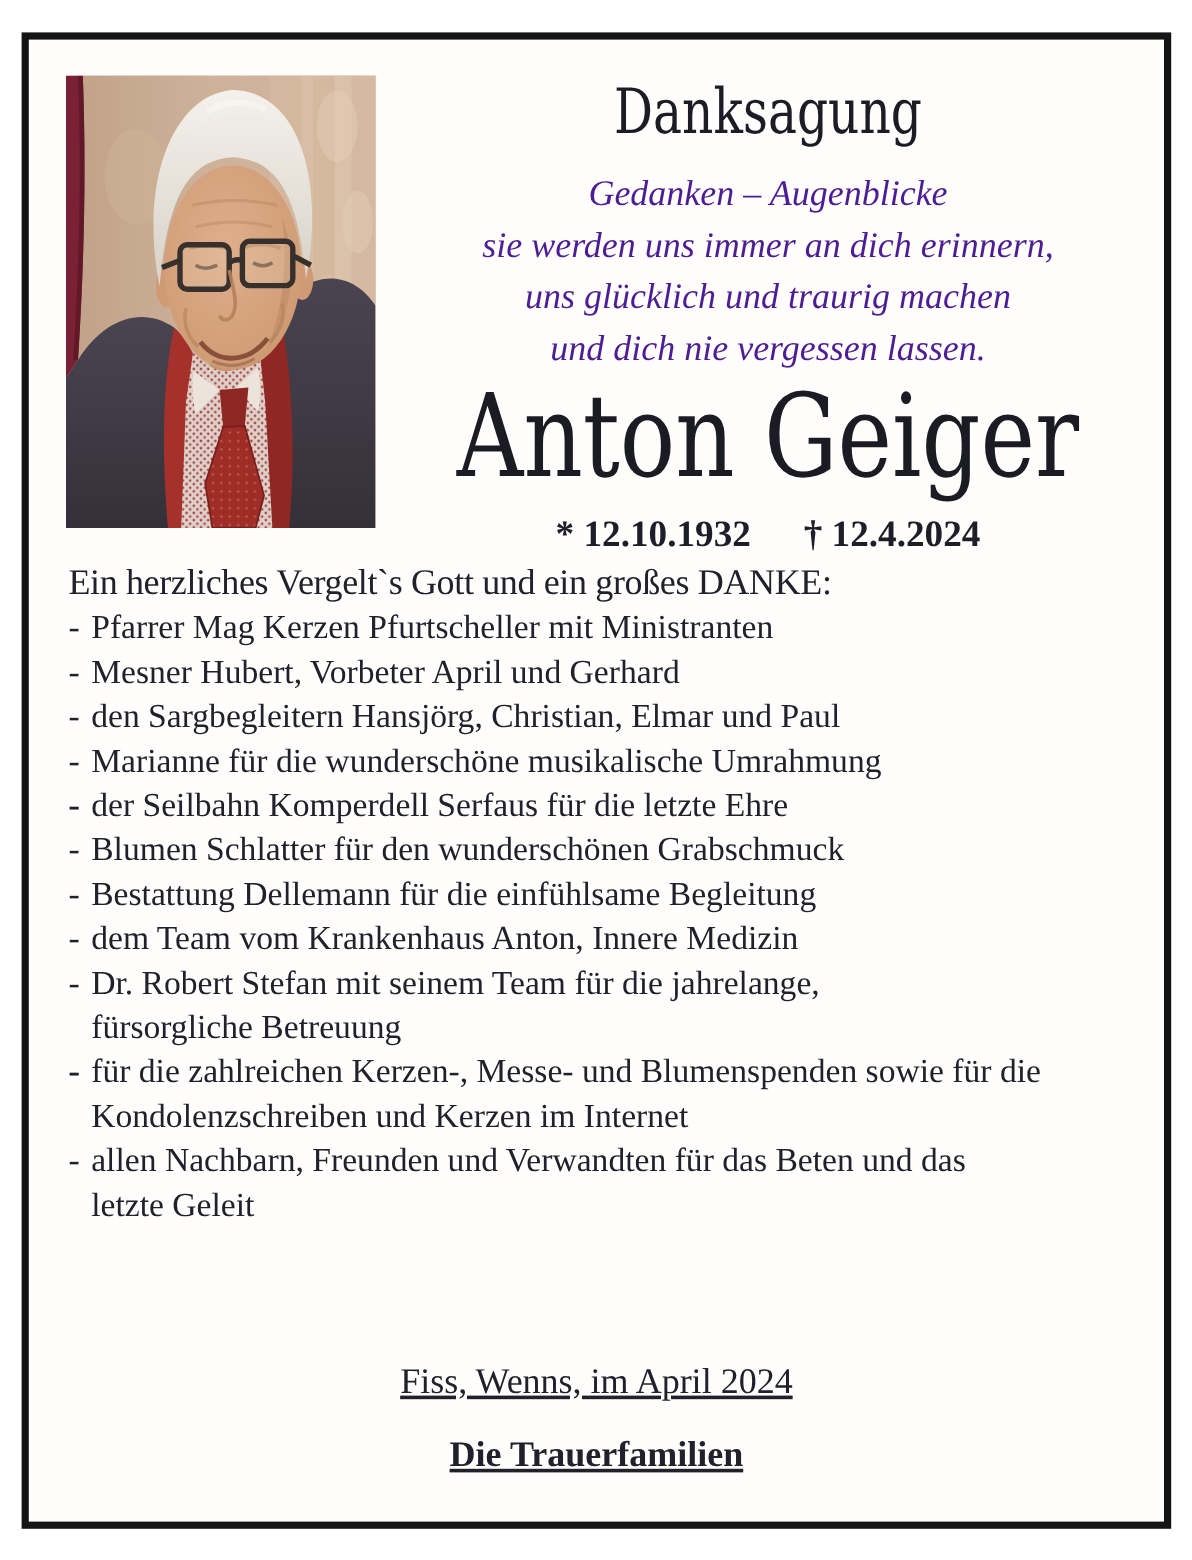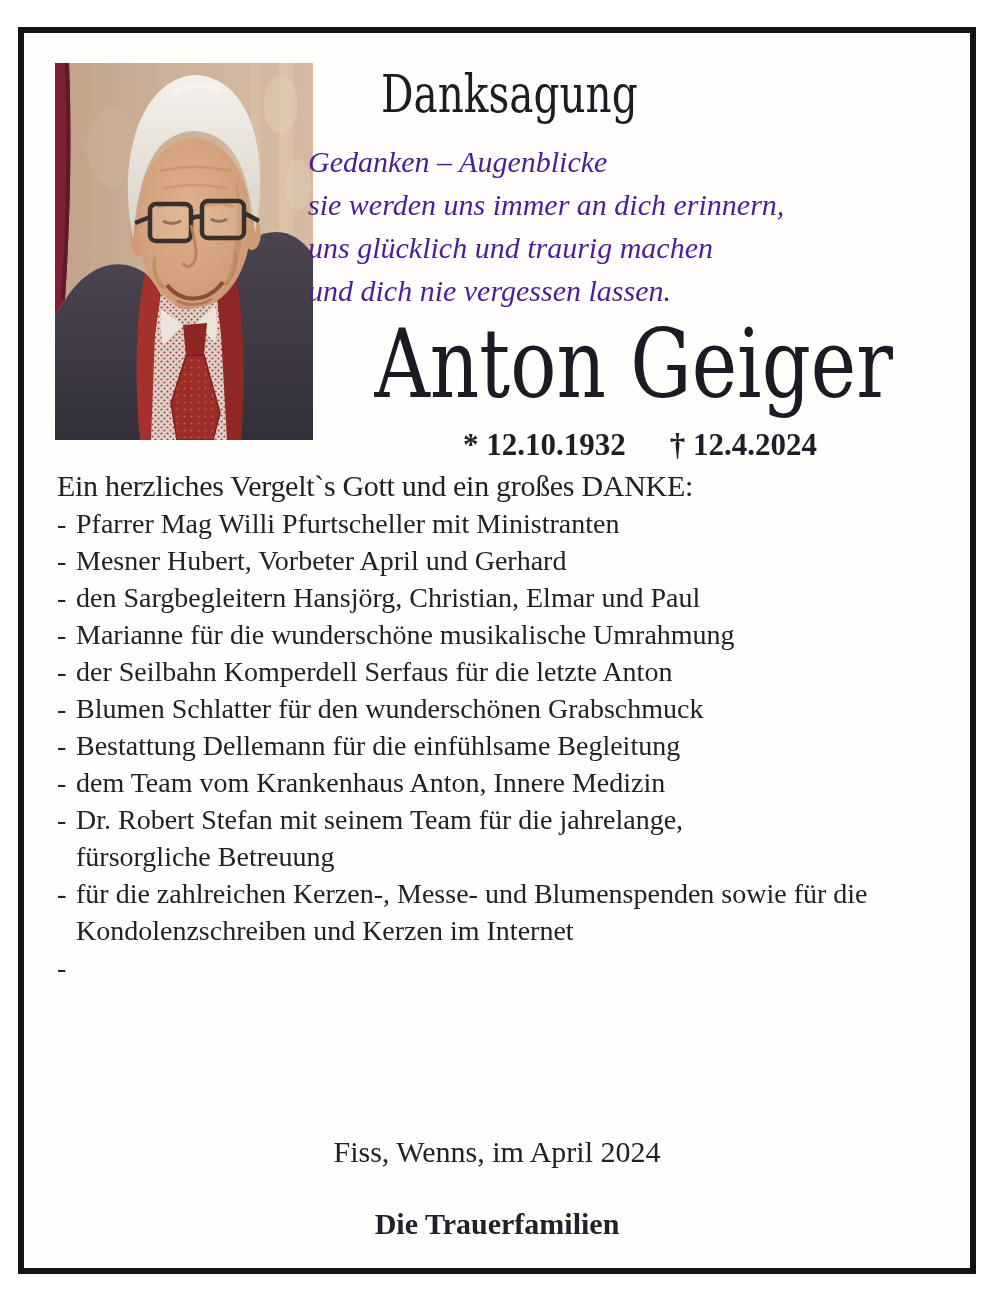--- a/index.html
+++ b/index.html
@@ -12,21 +12,21 @@
     position:absolute;left:18px;top:27px;width:958px;height:1247px;
     border:6px solid #141414;box-sizing:border-box;background:#fffefd;
   }
   
   .photo{
     position:absolute;left:31px;top:30px;width:258px;height:377px;
     overflow:hidden;background:#c9ad93;
   }
   .photo svg{display:block;width:100%;height:100%;}
   
-  .header{position:absolute;left:284px;top:0;width:664px;}
+  .header{position:absolute;left:284px;top:0;width:664px;text-align:center;}
   .title{
     margin-top:33px;font-family:"DejaVu Serif", serif;font-size:52px;line-height:56px;
     transform:scaleX(.78);transform-origin:50% 50%;color:#1c1c24;
   }
   .poem{
     margin-top:18px;font-style:italic;font-size:30px;line-height:43px;
     white-space:pre-line;color:#4c1d95;
   }
   .name{
     margin-top:2px;font-family:"DejaVu Serif", serif;font-size:96px;line-height:100px;
@@ -37,23 +37,23 @@
     display:flex;justify-content:center;gap:44px;color:#1e1e28;
   }
   
   .body{position:absolute;left:33px;top:434px;width:906px;}
   .body-heading{font-weight:400;font-size:30px;line-height:38px;letter-spacing:-.3px;white-space:pre;}
   ul.thanks{list-style:none;margin:0;padding:0;}
   ul.thanks li{position:relative;padding-left:19px;font-size:28px;line-height:37px;}
   ul.thanks .dash{position:absolute;left:0;top:0;}
   ul.thanks .item-text{display:inline-block;white-space:pre;vertical-align:top;}
   
-  .footer{position:absolute;left:0;top:1100px;width:100%;text-align:center;}
+  .footer{position:absolute;left:0;top:1100px;width:100%;text-align:center;text-decoration:underline;}
   .place-date{font-size:30px;line-height:37px;}
-  .families{margin-top:35px;font-weight:700;font-size:30px;line-height:37px;}
+  .families{margin-top:24px;font-weight:700;font-size:30px;line-height:37px;}
 </style>
 </head>
 <body>
 
 <div class="card">
 
   <div class="photo">
     <svg viewBox="0 0 258 377" preserveAspectRatio="none" xmlns="http://www.w3.org/2000/svg">
       <defs>
         <linearGradient id="bgGrad" x1="0" y1="0" x2="1" y2="0">
@@ -160,40 +160,40 @@
       <span>* 12.10.1932</span>
       <span>† 12.4.2024</span>
     </div>
   </div>
 
   <div class="body">
     <div class="body-heading">Ein herzliches Vergelt`s Gott und ein großes DANKE:</div>
     <ul class="thanks" id="thanks-list">
         <li>
       <span class="dash">-</span>
-      <span class="item-text">Pfarrer Mag Willi Pfurtscheller mit Ministranten</span>
+      <span class="item-text">Pfarrer Mag Kerzen Pfurtscheller mit Ministranten</span>
     </li>
         <li>
       <span class="dash">-</span>
       <span class="item-text">Mesner Hubert, Vorbeter April und Gerhard</span>
     </li>
         <li>
       <span class="dash">-</span>
       <span class="item-text">den Sargbegleitern Hansjörg, Christian, Elmar und Paul</span>
     </li>
         <li>
       <span class="dash">-</span>
       <span class="item-text">Marianne für die wunderschöne musikalische Umrahmung</span>
     </li>
         <li>
       <span class="dash">-</span>
     </li>
         <li>
       <span class="dash">-</span>
-      <span class="item-text">der Seilbahn Komperdell Serfaus für die letzte Anton</span>
+      <span class="item-text">der Seilbahn Komperdell Serfaus für die letzte Ehre</span>
     </li>
         <li>
       <span class="dash">-</span>
       <span class="item-text">Blumen Schlatter für den wunderschönen Grabschmuck</span>
     </li>
         <li>
       <span class="dash">-</span>
       <span class="item-text">Bestattung Dellemann für die einfühlsame Begleitung</span>
     </li>
         <li>
@@ -208,20 +208,22 @@
         <li>
       <span class="dash">-</span>
     </li>
         <li>
       <span class="dash">-</span>
       <span class="item-text">für die zahlreichen Kerzen-, Messe- und Blumenspenden sowie für die
 Kondolenzschreiben und Kerzen im Internet</span>
     </li>
         <li>
       <span class="dash">-</span>
+      <span class="item-text">allen Nachbarn, Freunden und Verwandten für das Beten und das
+letzte Geleit</span>
     </li>
       </ul>
   </div>
 
   <div class="footer">
     <div class="place-date">Fiss, Wenns, im April 2024</div>
     <div class="families">Die Trauerfamilien</div>
   </div>
 
 </div>

